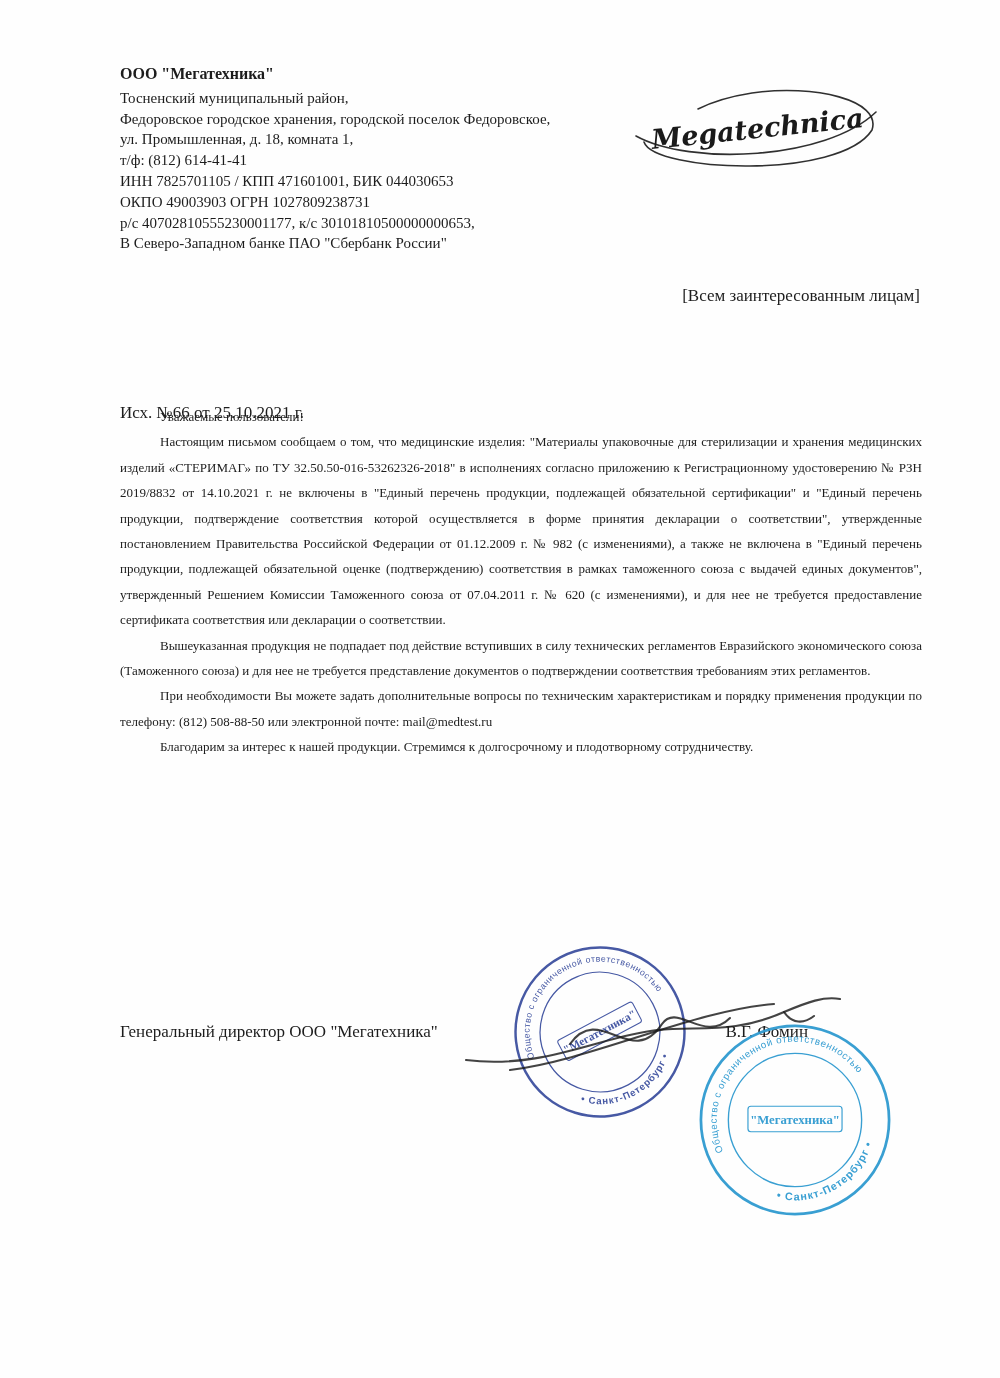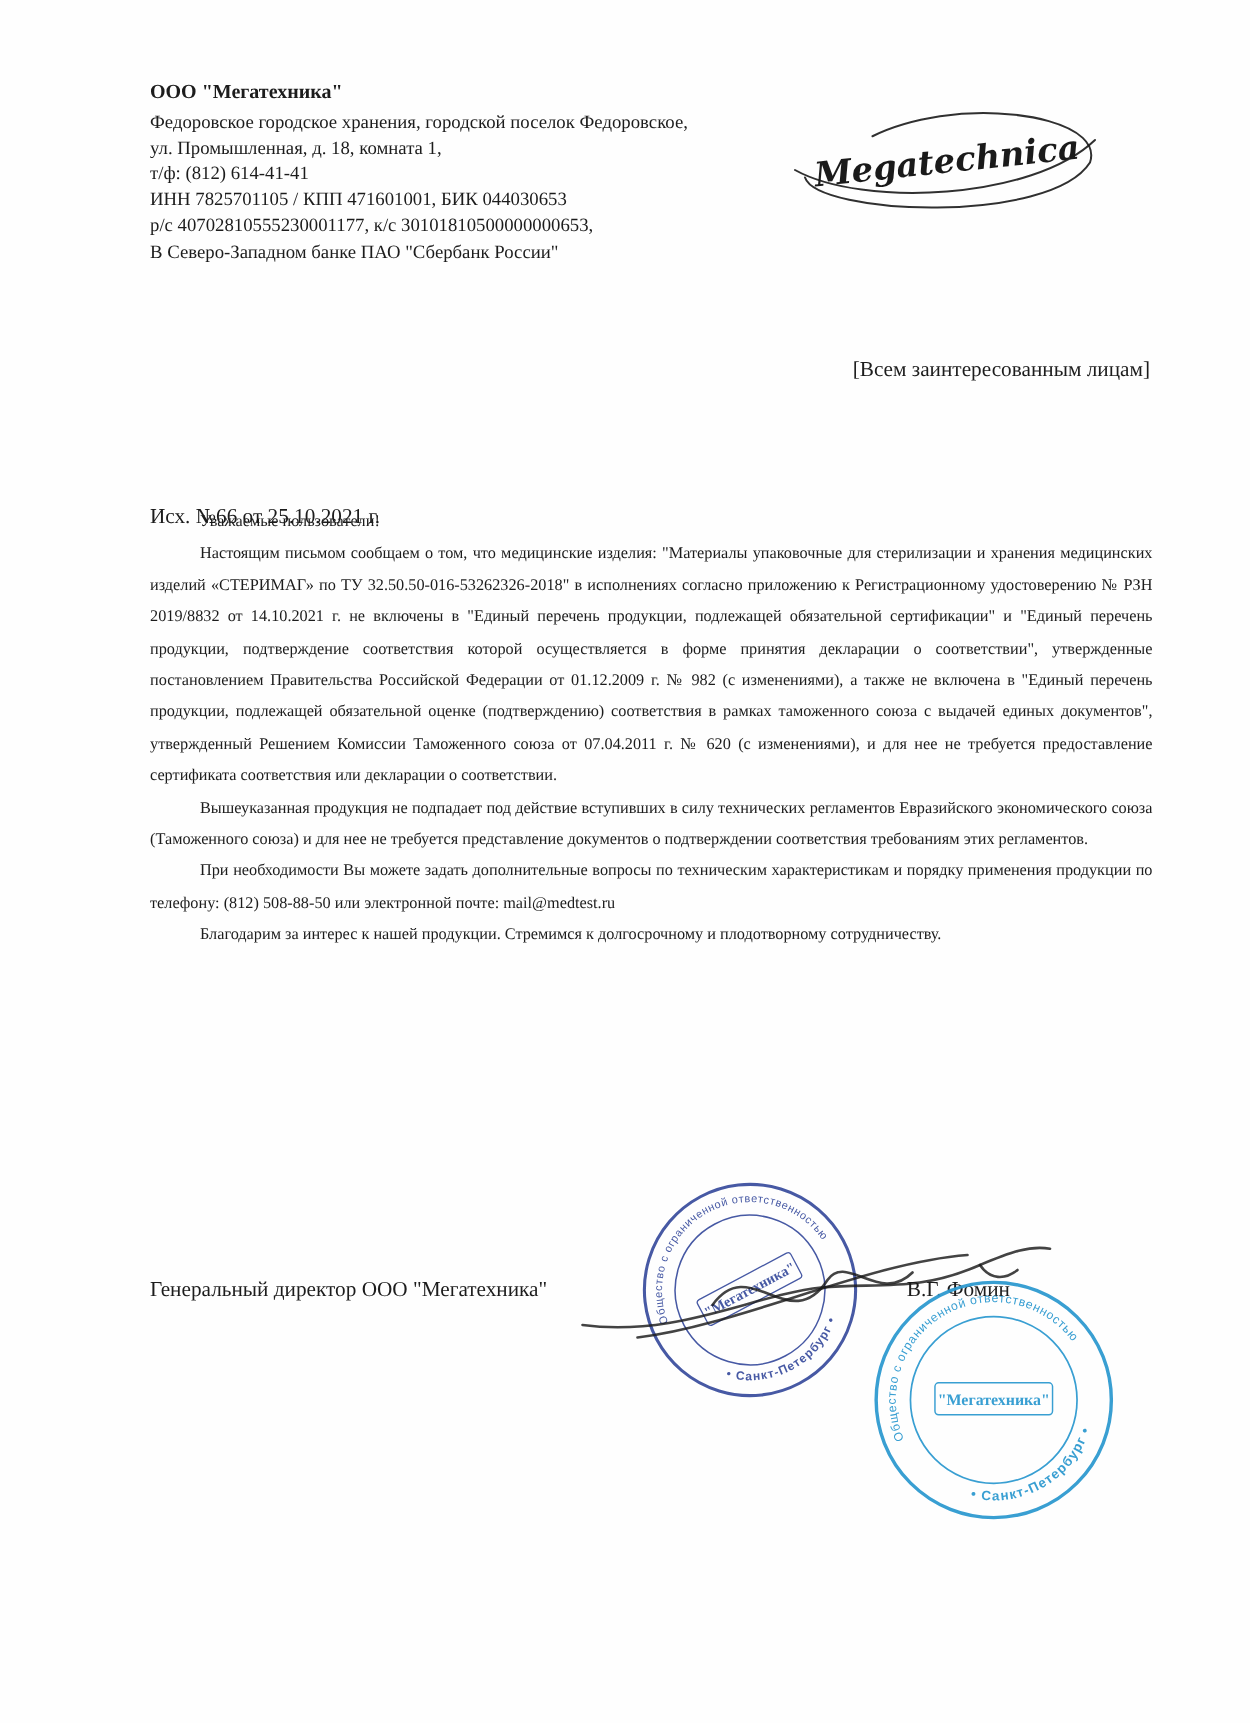--- a/index.html
+++ b/index.html
@@ -40,24 +40,26 @@
   .ink svg{width:100%;height:100%;}
   .ink path{fill:none;stroke:var(--ink-color);stroke-width:2.1;stroke-linecap:round;opacity:.82;}
 </style>
 </head>
 <body>
 
 <div class="page">
 
   <div class="header-block">
     <div class="company-name">ООО "Мегатехника"</div>
+    <div>Тосненский муниципальный район,</div>
     <div>Федоровское городское хранения, городской поселок Федоровское,</div>
     <div>ул. Промышленная, д. 18, комната 1,</div>
     <div>т/ф: (812) 614-41-41</div>
     <div>ИНН 7825701105 / КПП 471601001, БИК 044030653</div>
+    <div>ОКПО 49003903 ОГРН 1027809238731</div>
     <div>р/с 40702810555230001177, к/с 30101810500000000653,</div>
     <div>В Северо-Западном банке ПАО "Сбербанк России"</div>
   </div>
 
   <div class="logo" style="--ink-color: #1a1a1a;">
     <svg viewBox="0 0 260 110">
       <path class="flourish" d="M 14,64 C 24,94 210,102 242,52 C 252,22 184,6 122,15 C 96,19 80,25 68,31"></path>
       <path class="flourish" d="M 6,58 C 60,88 196,82 246,34"></path>
       <text class="script" x="128" y="60" font-size="27" text-anchor="middle" transform="rotate(-6 128 56)">Megatechnica</text>
     </svg>

